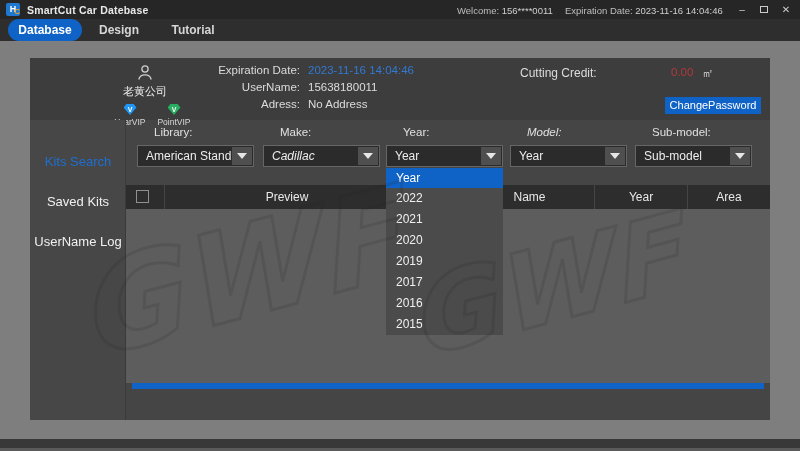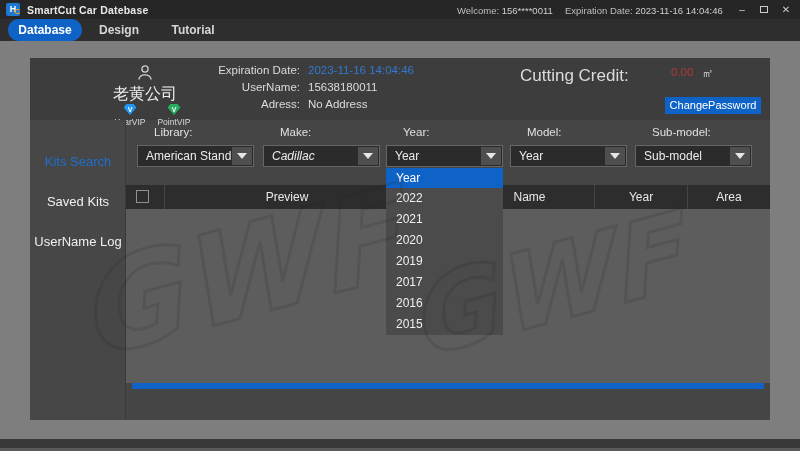--- a/index.html
+++ b/index.html
@@ -28,30 +28,30 @@
   .tab.active { background:#1063c6; color:#ffffff; }
   
   .panel { position:absolute; left:30px; top:58px; width:740px; height:362px; background:#454545; }
   .user-panel { position:absolute; left:0; top:0; width:740px; height:62px; background:#3d3d3d; }
   .sidebar { position:absolute; left:0; top:62px; width:96px; height:300px; background:#474747; border-right:1px solid #3a3a3a; }
   .side-item { position:absolute; left:0; width:96px; height:20px; text-align:center; line-height:20px;
                color:#f0f0f0; font-size:13px; }
   .side-item.active { color:#1e6fd0; }
   
   .person { position:absolute; left:105px; top:5px; }
-  .company { position:absolute; left:65px; top:26px; width:100px; text-align:center; color:#eeeeee; font-size:16px; }
+  .company { position:absolute; left:65px; top:26px; width:100px; text-align:center; color:#eeeeee; font-size:11px; }
   .badge { position:absolute; width:56px; text-align:center; top:40px; }
   .gem { display:inline-block; width:13px; height:11px; color:#fff; font-size:7px; font-weight:bold; line-height:11px;
          clip-path:polygon(50% 100%, 0 32%, 22% 0, 78% 0, 100% 32%); }
   .badge-label { display:block; color:#d8d8d8; font-size:8.5px; margin-top:1px; }
   .acct-row { position:absolute; left:150px; width:330px; height:16px; font-size:11.5px; }
   .acct-row .lbl { position:absolute; right:210px; color:#dcdcdc; }
   .acct-row .val { position:absolute; left:128px; color:#dcdcdc; }
   .val.blue { color:#3179d2; }
-  .credit-lbl { position:absolute; left:490px; top:8px; color:#dcdcdc; font-size:17px; }
+  .credit-lbl { position:absolute; left:490px; top:8px; color:#dcdcdc; font-size:12px; }
   .credit-val { position:absolute; left:641px; top:8px; color:#b03a3a; font-size:11.5px; }
   .credit-unit { position:absolute; left:672px; top:8px; color:#dcdcdc; font-size:11.5px; }
   .chg-pass { position:absolute; left:635px; top:39px; width:96px; height:17px; background:#1063c6; border:none;
               color:#ffffff; font-size:11px; text-align:center; line-height:17px; font-family:inherit; }
   
   .flt-label { position:absolute; top:68px; color:#e0e0e0; font-size:11.5px;margin-left:16px; }
   .select { position:absolute; top:87px; width:117px; height:22px; background:#2b2b2b; border:1px solid #666;
             color:#ececec; font-size:12px; line-height:20px; padding-left:8px; }
   .select .arrow-btn { position:absolute; right:1px; top:1px; bottom:1px; width:20px; background:#4f4f4f;
                        display:flex; align-items:center; justify-content:center; }
@@ -150,21 +150,21 @@
 
   <div class="sidebar">
     <div class="side-item active" style="top:32px;">Kits Search</div>
     <div class="side-item" style="top:72px;">Saved Kits</div>
     <div class="side-item" style="top:112px;">UserName Log</div>
   </div>
 
   <span class="flt-label" style="left:108px;">Library:</span>
   <span class="flt-label" style="left:234px;">Make:</span>
   <span class="flt-label" style="left:357px;">Year:</span>
-  <span class="flt-label" style="left:481px;">Model:</span>
+  <span class="flt-label" style="left:481px;font-style:italic;">Model:</span>
   <span class="flt-label" style="left:606px;">Sub-model:</span>
 
   <div class="select" style="left:107px;">
     <span>American Standard</span>
     <span class="arrow-btn">
         <span class="tri-down"></span>
       </span>
   </div>
   <div class="select" style="left:233px;font-style:italic;">
     <span>Cadillac</span>

